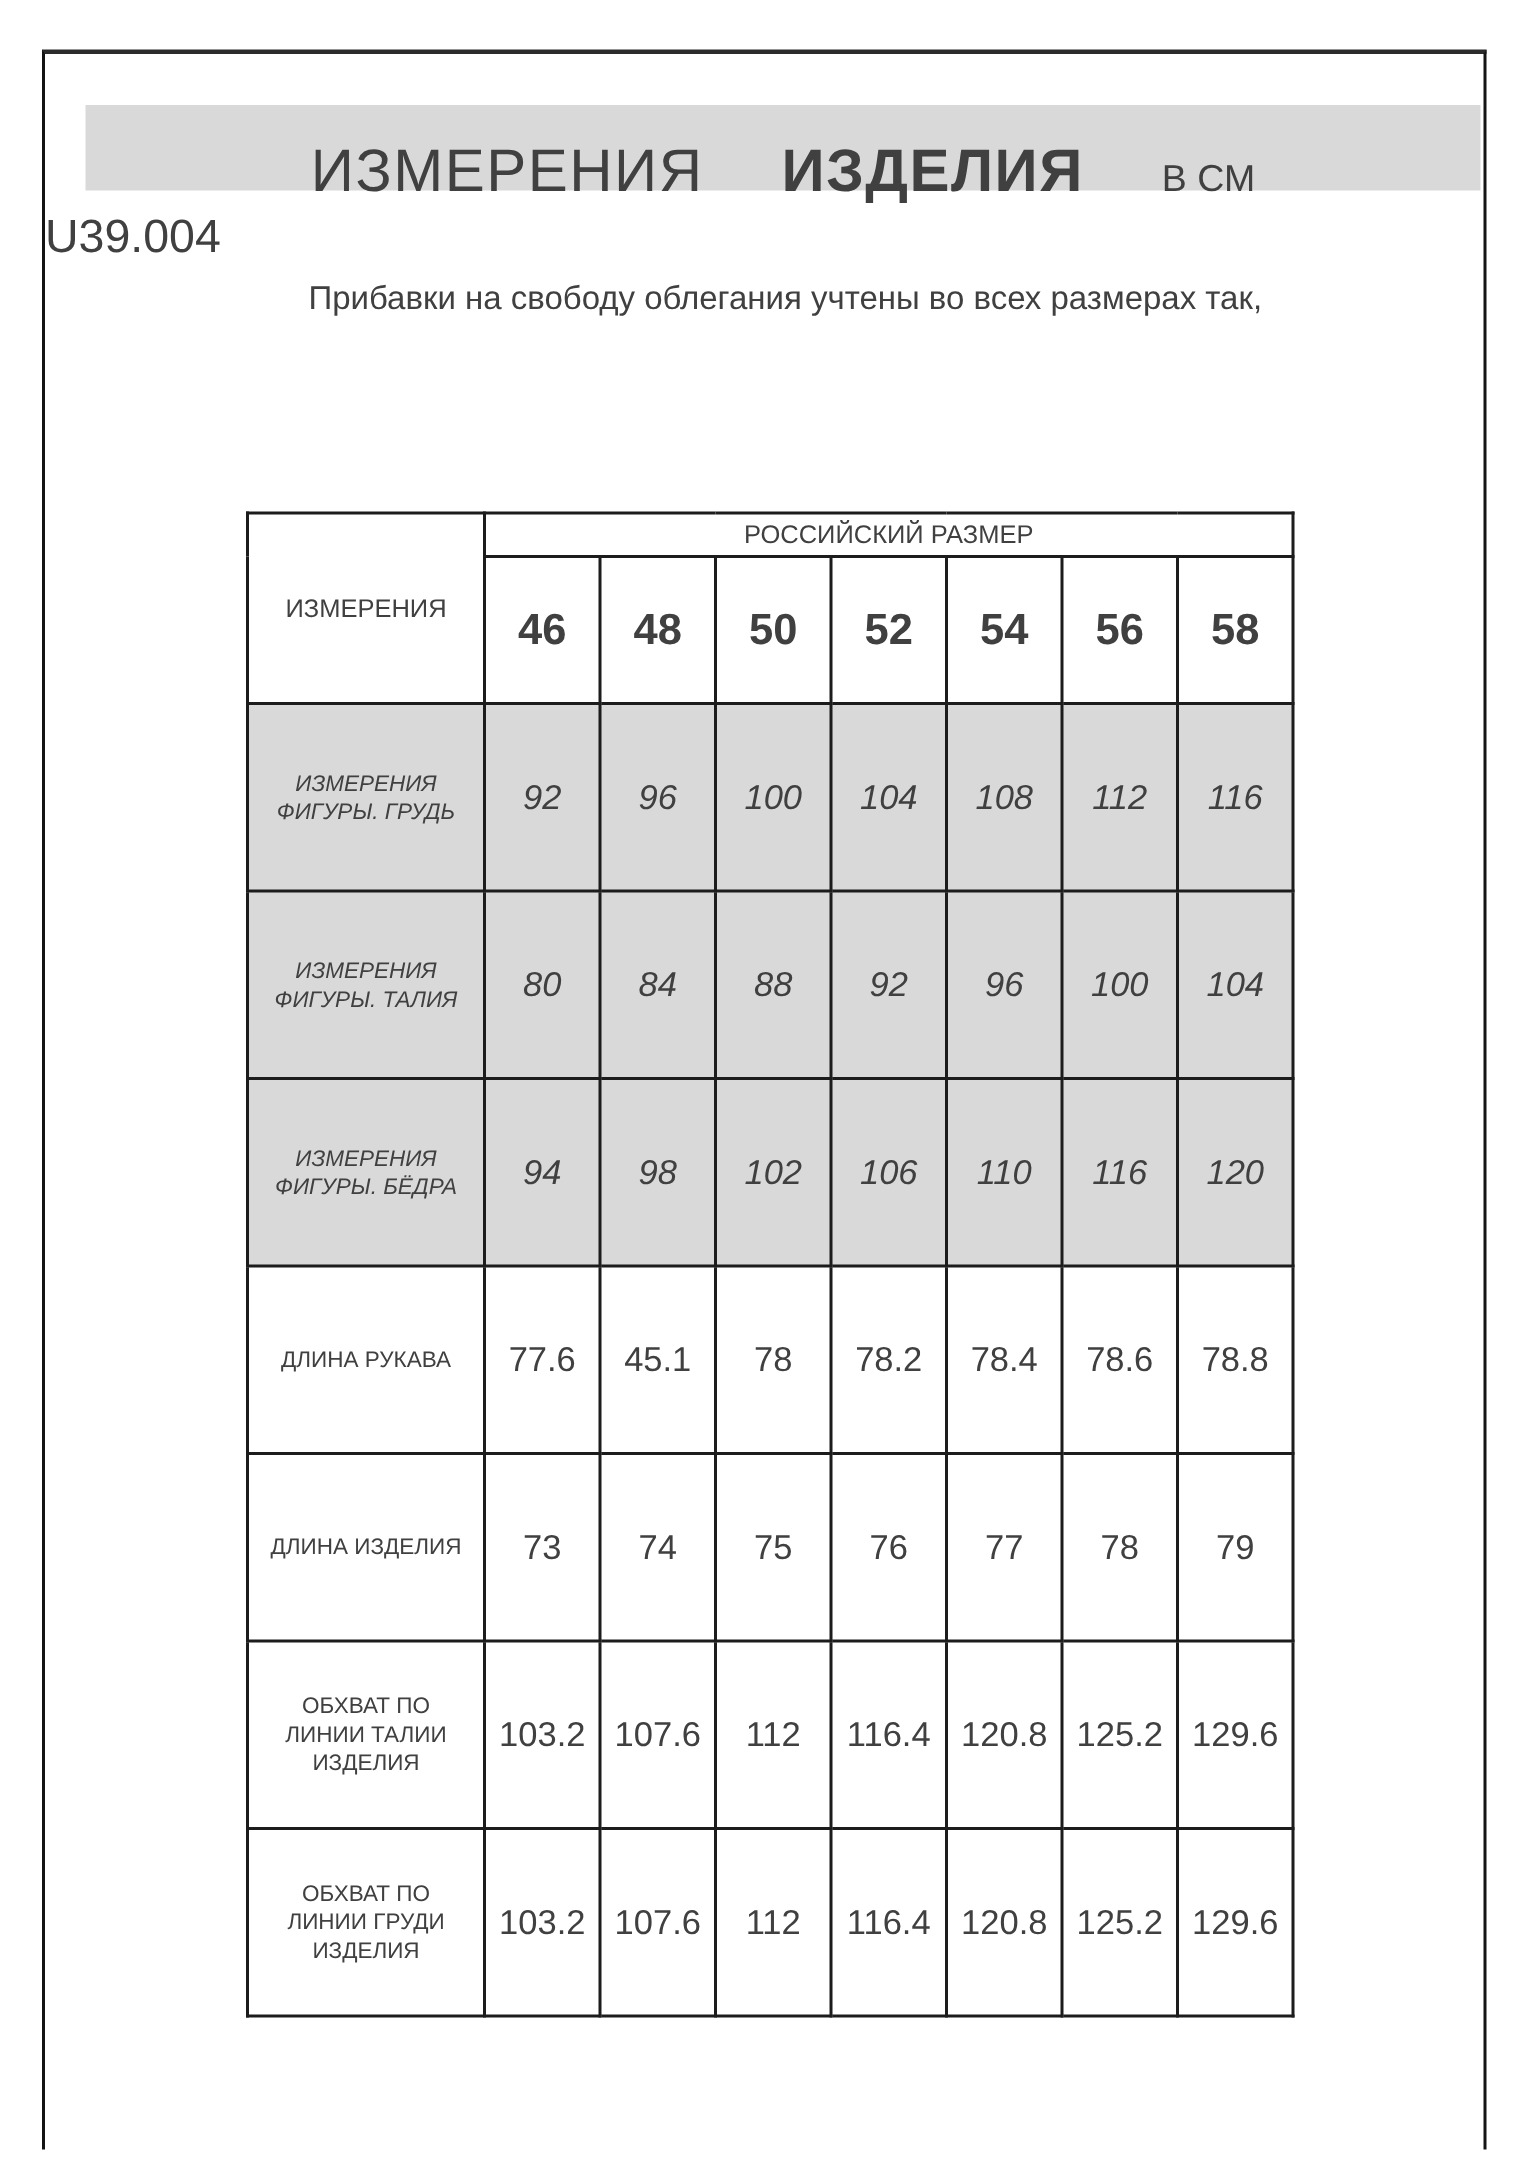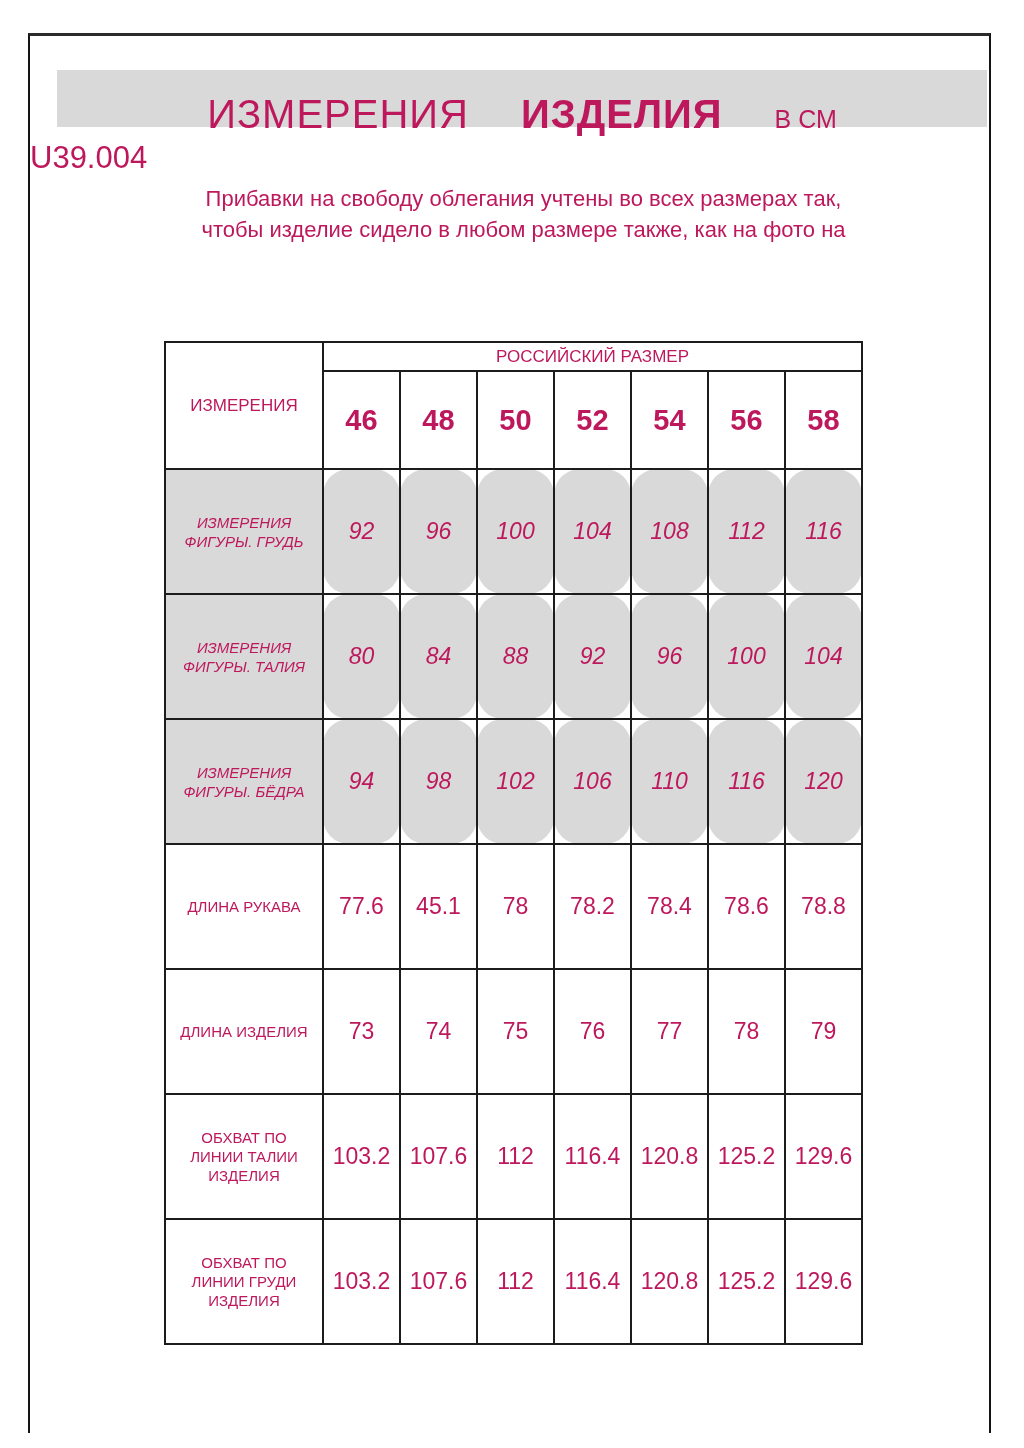--- a/index.html
+++ b/index.html
@@ -1,55 +1,54 @@
 <!DOCTYPE html>
 <html><head>
 <meta charset="utf-8">
 <style>
   html,body{margin:0;padding:0;background:#fff;}
   .page{position:relative;width:1024px;height:1448px;background:#ffffff;
-        font-family:"Liberation Sans","DejaVu Sans",sans-serif;color:#be185d;overflow:hidden;}
+        font-family:"Liberation Sans","DejaVu Sans",sans-serif;color:#404040;overflow:hidden;}
   .frame{position:absolute;left:28px;top:33px;width:959px;height:1397px;
          border-top:3px solid #2b2b2b;border-left:2px solid #141414;border-right:2px solid #141414;}
   .banner{position:absolute;left:27px;top:34px;width:930px;height:57px;background:#d9d9d9;
           display:flex;align-items:baseline;justify-content:center;gap:52px;padding-top:0;box-sizing:border-box;}
   .banner .t1{font-size:40px;letter-spacing:1px;line-height:57px;}
   .banner .t2{font-size:40px;font-weight:700;letter-spacing:1px;line-height:57px;margin-top:16px;}
   .banner .t3{font-size:25px;line-height:57px;}
   .article{position:absolute;left:0;top:104px;width:100%;text-align:left;font-size:31px;}
   .desc{position:absolute;left:14px;top:147px;width:100%;text-align:center;font-size:22px;line-height:31px;}
   table.size-table{position:absolute;left:134px;top:305px;border-collapse:collapse;table-layout:fixed;}
   .c-label{width:158px;}
   .c-size{width:77px;}
   td{border:2px solid #1c1c1c;text-align:center;vertical-align:middle;padding:0;}
   td.corner{font-size:17px;}
   td.group{font-size:17px;height:27px;}
   tr.r-sizes td{height:96px;font-size:29px;font-weight:700;}
   tr.data{height:125px;}
   td.rlabel{font-size:15px;line-height:19px;padding:0 10px;}
-  td.val{font-size:23px;border-radius:26px;}
+  td.val{font-size:23px;}
   tr.shaded td{background:#d9d9d9;font-style:italic;}
 </style>
 </head>
 <body>
 
 <div class="page">
   <div class="frame">
 
     <div class="banner">
       <span class="t1">ИЗМЕРЕНИЯ</span>
       <span class="t2">ИЗДЕЛИЯ</span>
       <span class="t3">В СМ</span>
     </div>
 
     <div class="article">U39.004</div>
 
     <div class="desc">
       <div>Прибавки на свободу облегания учтены во всех размерах так,</div>
-      <div>чтобы изделие сидело в любом размере также, как на фото на</div>
     </div>
 
     <table class="size-table">
       <colgroup>
         <col class="c-label">
         <col class="c-size">
           <col class="c-size">
           <col class="c-size">
           <col class="c-size">
         <col class="c-size">

